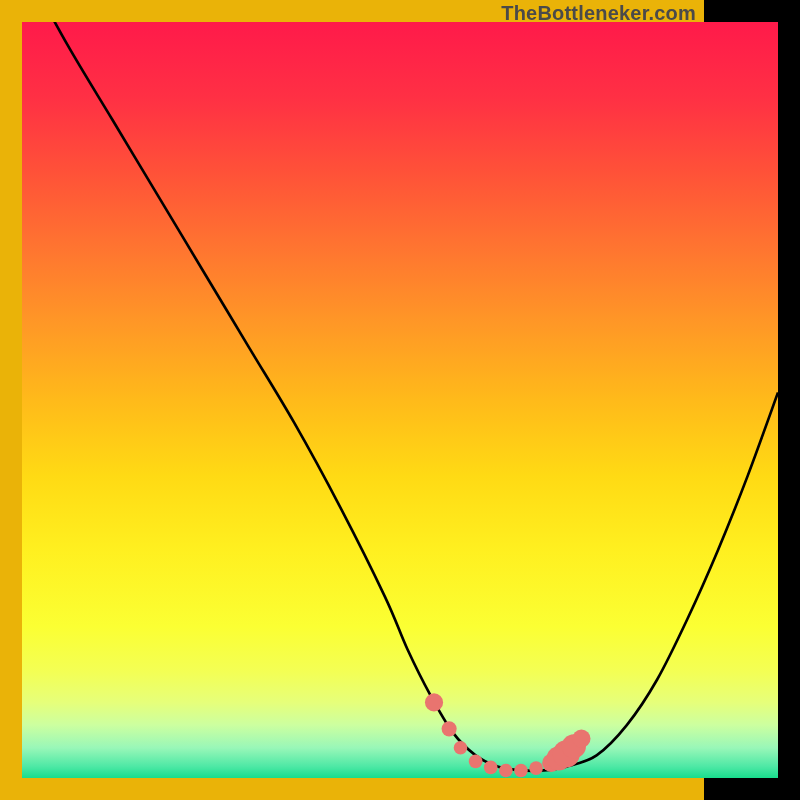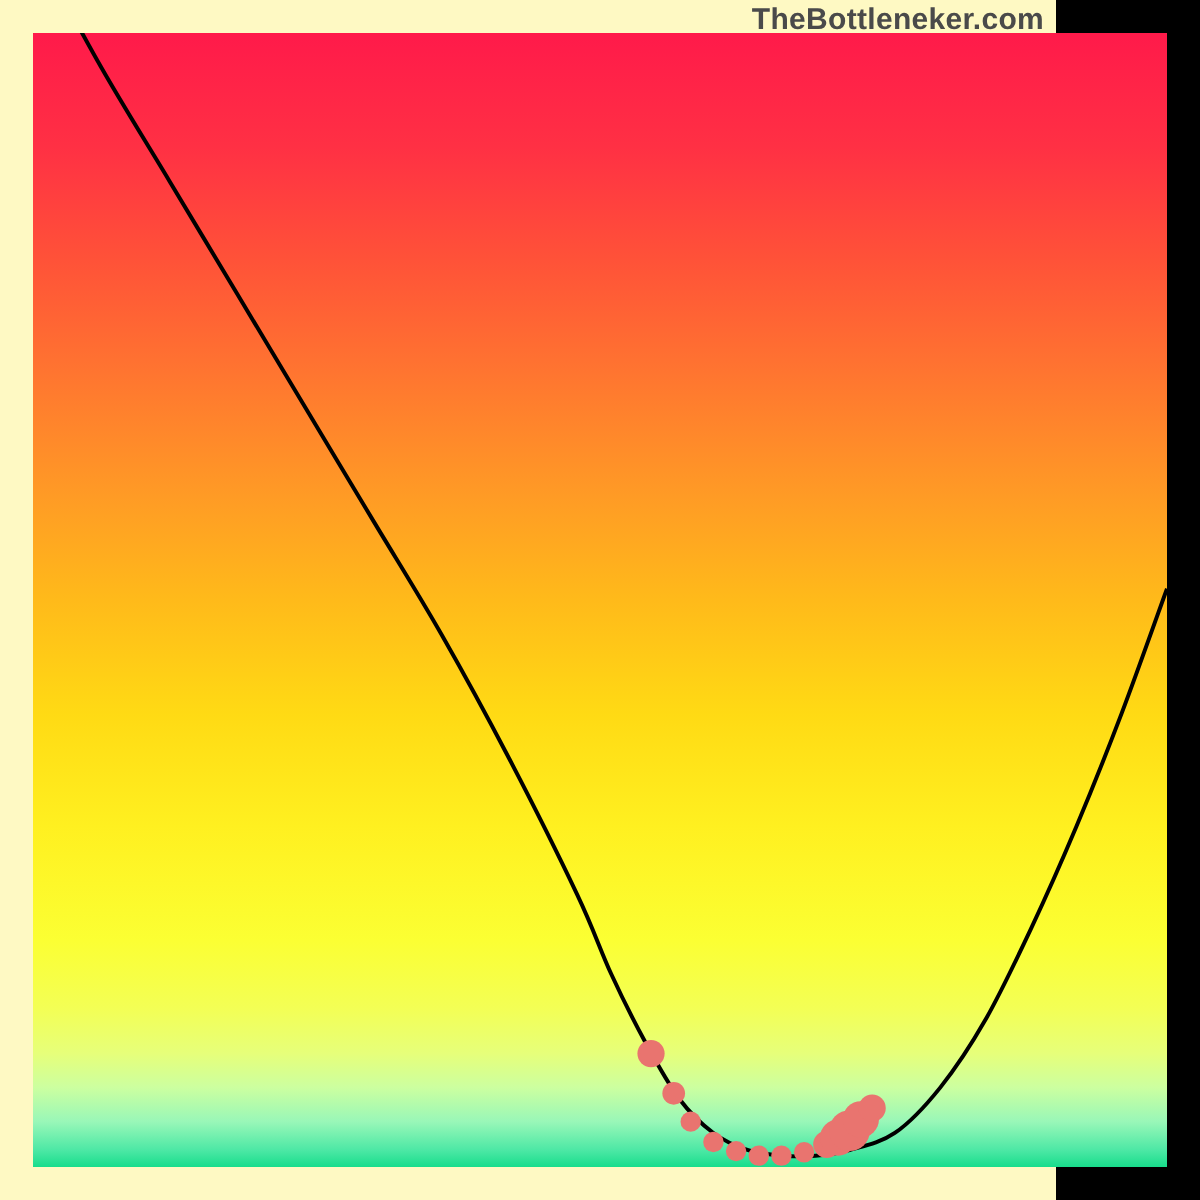--- a/index.html
+++ b/index.html
@@ -1,21 +1,21 @@
 <!DOCTYPE html>
 <html><head>
 <meta charset="utf-8">
 <style>
   * { margin: 0; padding: 0; box-sizing: border-box; }
   body { background: #000; width: 800px; height: 800px; overflow: hidden; position: relative; }
   .frame {
     position: absolute;
     top: 0; left: 0;
     width: 704px; height: 800px;
-    background: #fef9c3;
+    background: #eab308;
   }
   .plot-area {
     position: absolute;
     top: 22px;
     left: 22px;
     width: 756px;
     height: 756px;
     overflow: hidden;
   }
   .gradient {

